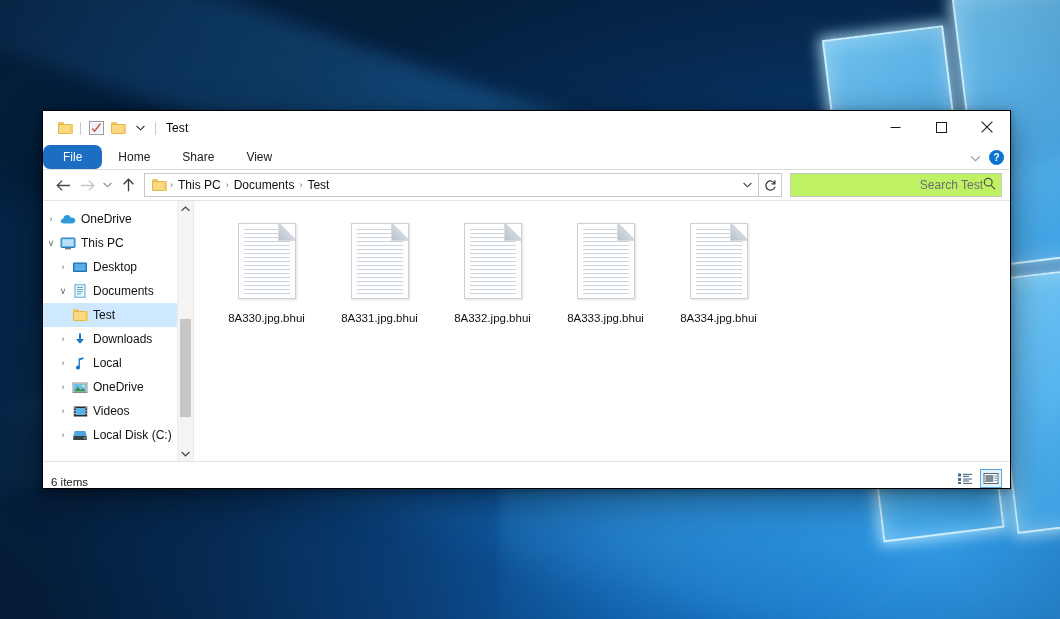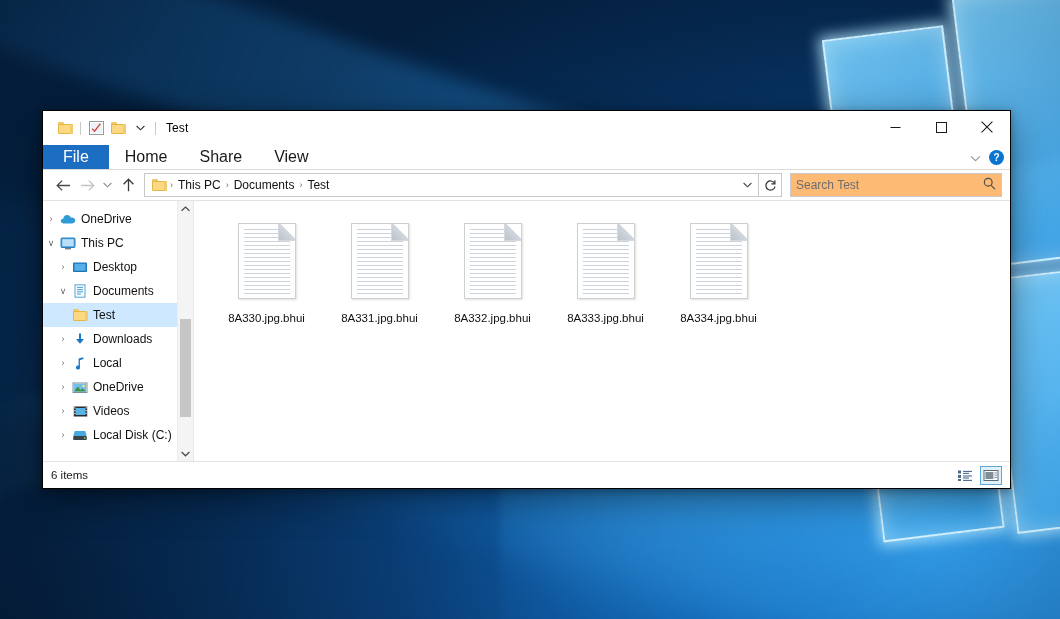--- a/index.html
+++ b/index.html
@@ -65,41 +65,41 @@
 
   
   .folder{width:15px;height:12px;position:relative;display:inline-block;}
   .folder i{position:absolute;display:block;}
   .folder .tab{left:0;top:0;width:6px;height:2.5px;background:#f0c868;border-radius:1px 1px 0 0;}
   .folder .body{left:0;top:2px;width:15px;height:10px;background:#fbd983;border:1px solid #e4b646;border-radius:0 1px 1px 1px;box-sizing:border-box;}
   .folder .fold{right:0;top:2px;width:3px;height:10px;background:#f3cb6e;}
 
   
   .ribbon{height:24px;display:flex;align-items:stretch;background:#fff;border-bottom:1px solid #dcdcdc;position:relative;flex:0 0 auto;}
-  .rtab{display:flex;align-items:center;padding:0 16px;font-size:16px;color:#1a1a1a;cursor:default;}
+  .rtab{display:flex;align-items:center;padding:0 16px;font-size:12px;color:#1a1a1a;cursor:default;border-radius:7px;}
   .rtab.file{background:#1b6ec2;color:#fff;padding:0 20px;}
   .ribbon-right{position:absolute;right:6px;top:0;height:24px;display:flex;align-items:center;gap:8px;}
   .help-icon{width:15px;height:15px;border-radius:50%;background:#0a74d2;color:#fff;font-size:10px;
              display:flex;align-items:center;justify-content:center;font-weight:bold;}
 
   
   .addrbar{height:30px;display:flex;align-items:center;padding:0 8px;background:#fff;flex:0 0 auto;gap:0;}
   .navbtn{width:24px;height:24px;display:flex;align-items:center;justify-content:center;color:#4a4a4a;font-size:15px;}
   .navbtn.dis{color:#c4c4c4;}
   .navbtn.small{width:17px;font-size:10px;}
   .addrbox{flex:1;height:22px;border:1px solid #c9c9c9;background:#fff;display:flex;align-items:center;
            padding:0 2px 0 5px;margin-left:4px;min-width:0;}
   .crumbs{display:flex;align-items:center;flex:1;overflow:hidden;}
   .crumb{font-size:12px;color:#111;padding:0 4px;white-space:nowrap;}
   .csep{color:#6b6b6b;font-size:9px;padding:0 1px;}
   .addr-drop{width:17px;height:20px;display:flex;align-items:center;justify-content:center;color:#444;font-size:9px;}
   .refresh{width:22px;height:22px;border:1px solid #c9c9c9;border-left:none;background:#fff;
            display:flex;align-items:center;justify-content:center;color:#333;font-size:12px;}
-  .searchbox{width:200px;height:22px;border:1px solid #c9c9c9;background:#fdba74;margin-left:8px;
-             display:flex;align-items:center;padding:0 5px;}
+  .searchbox{width:200px;height:22px;border:1px solid #c9c9c9;background:#bef264;margin-left:8px;
+             display:flex;align-items:center;padding:0 5px;text-align:right;}
   .searchbox .ph{flex:1;font-size:12px;color:#6d6d6d;}
   .searchbox .mag{color:#4a4a4a;font-size:12px;}
 
   
   .ebody{flex:1;display:flex;min-height:0;border-top:1px solid #e3e3e3;}
 
   
   .navpane{width:150px;background:#fff;border-right:1px solid #e8e8e8;position:relative;overflow:hidden;flex:0 0 auto;}
   .navlist{padding-top:6px;}
   .nrow{height:24px;display:flex;align-items:center;font-size:12px;color:#111;padding-right:4px;white-space:nowrap;}
@@ -127,21 +127,21 @@
     background:repeating-linear-gradient(180deg,#c3ccd8 0px,#c3ccd8 1px,#ffffff 1px,#ffffff 4px);
     opacity:.85;}
   .page .corner{position:absolute;right:-1px;top:-1px;width:17px;height:17px;
     background:linear-gradient(225deg,#ffffff 0%,#ffffff 47%,#d2d8de 48%,#b9c2cb 100%);
     border-left:1px solid #d6dade;border-bottom:1px solid #d6dade;}
   .page .cmask{position:absolute;right:0;top:0;width:17px;height:17px;background:#fff;
     clip-path:polygon(0 0,100% 0,100% 100%);}
   .fname{font-size:11.5px;color:#111;margin-top:6px;text-align:right;line-height:14px;}
 
   
-  .statusbar{height:26px;border-top:1px solid #e3e3e3;background:#fff;display:flex;align-items:center;
+  .statusbar{height:26px;border-top:1px solid #e3e3e3;background:#fff;display:flex;align-items:flex-end;
              padding:0 8px;flex:0 0 auto;position:relative;}
   .status-text{font-size:11.5px;color:#1a1a1a;}
   .viewbtns{position:absolute;right:8px;display:flex;gap:4px;align-items:center;}
   .vbtn{width:22px;height:19px;display:flex;align-items:center;justify-content:center;box-sizing:border-box;}
   .vbtn.active{border:1px solid #5ba7db;background:#e3f1fb;}
 </style>
 </head>
 <body>
 
 <div id="desktop">

